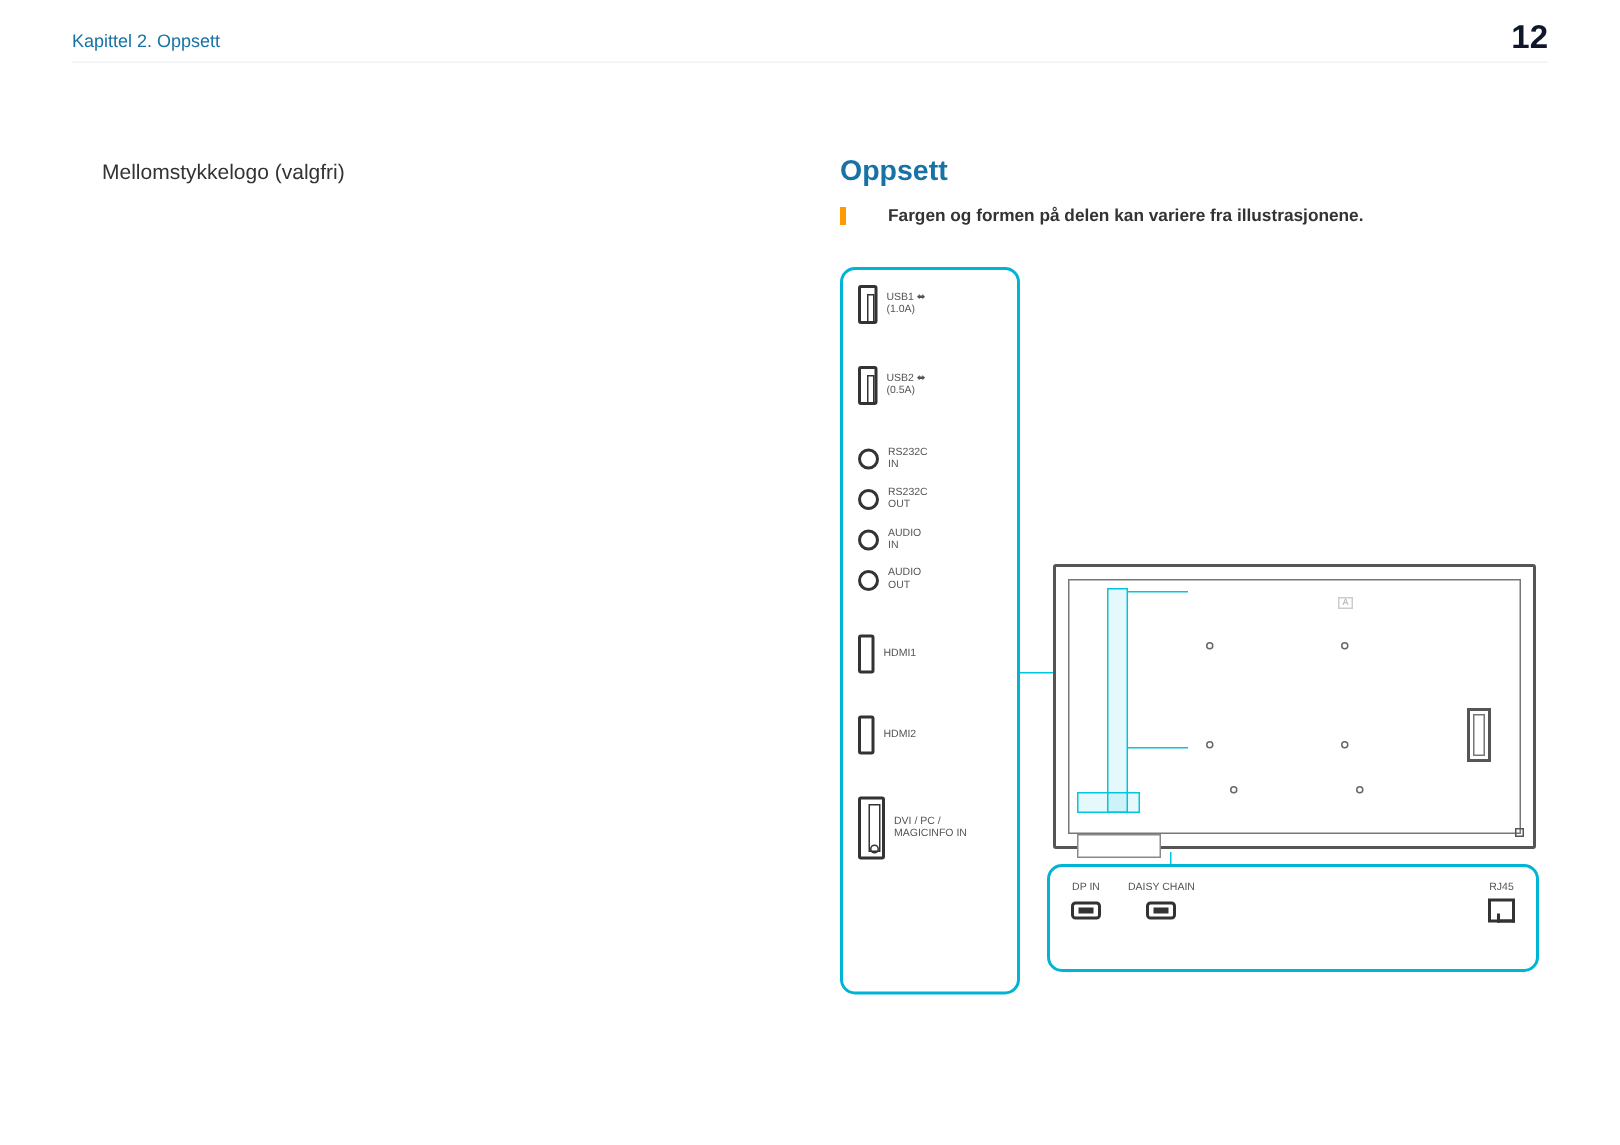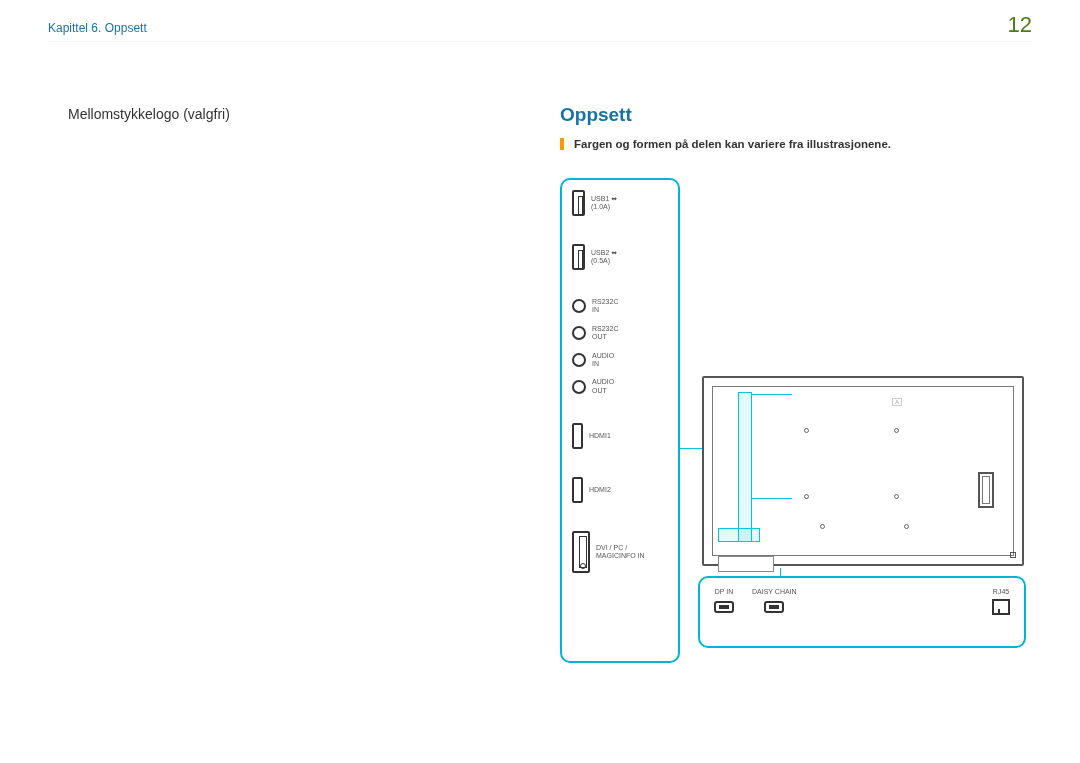--- a/index.html
+++ b/index.html
@@ -20,43 +20,43 @@
     height: 24px;
     border-bottom: 1px solid #f2f2f2;
     padding-bottom: 8px;
   }
   .chapter { color: #1773a6; font-size: 12px; }
   .page-number {
     position: absolute;
     right: 0;
     top: -6px;
     font-size: 22px;
-    color: #4d7c0f;
-    font-weight: 400;
+    color: #0f172a;
+    font-weight: 700;
   }
   .left-col {
     position: absolute;
     top: 106px;
     left: 48px;
     width: 450px;
   }
   .left-col .sub1 { font-size: 14px; color: #333; font-weight: 300; margin-bottom: 12px; margin-left: 20px; }
   .left-col .warn { font-size: 11.5px; font-weight: 700; color: #222; }
 
   .right-col {
     position: absolute;
     top: 104px;
     left: 560px;
     width: 480px;
   }
   .right-col .title { font-size: 19px; color: #1773a6; font-weight: 600; }
   .note-bar {
     margin-top: 12px;
     border-left: 4px solid #ff9a00;
-    padding-left: 10px;
+    padding-left: 28px;
     font-size: 11.5px;
     font-weight: 700;
   }
 
   
   .diagram {
     position: absolute;
     left: 560px;
     top: 178px;
     width: 480px;
@@ -168,21 +168,21 @@
   .dp-port:after{content:"";position:absolute;left:3px;top:2px;right:3px;height:4px;background:#333;}
   .rj45 { width:18px; height:16px; border:2px solid #333; margin:4px auto 0; position:relative;}
   .rj45:after{content:"";position:absolute;left:4px;bottom:-2px;width:8px;height:4px;border:2px solid #333;border-top:none;}
 
   .lbl { display:block; }
 </style>
 </head>
 <body>
 
 <div class="page-header">
-  <span class="chapter">Kapittel 6. Oppsett</span>
+  <span class="chapter">Kapittel 2. Oppsett</span>
   <span class="page-number">12</span>
 </div>
 
 <div class="left-col">
   <div class="sub1">Mellomstykkelogo (valgfri)</div>
 </div>
 
 <div class="right-col">
   <div class="title">Oppsett</div>
   <div class="note-bar">Fargen og formen på delen kan variere fra illustrasjonene.</div>

